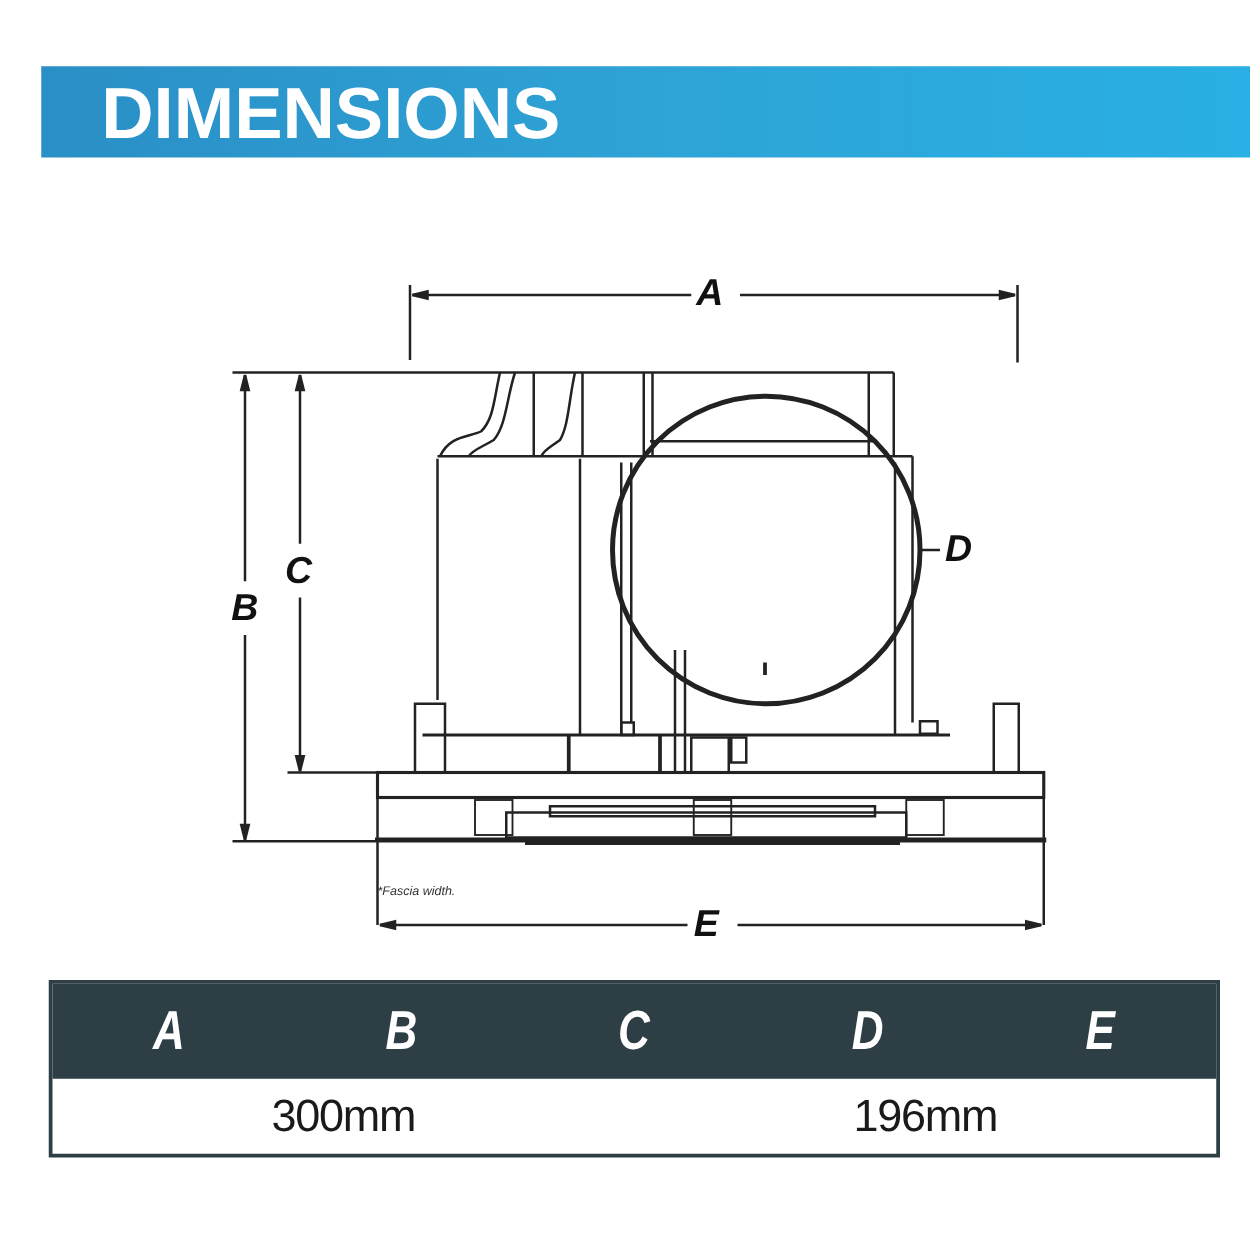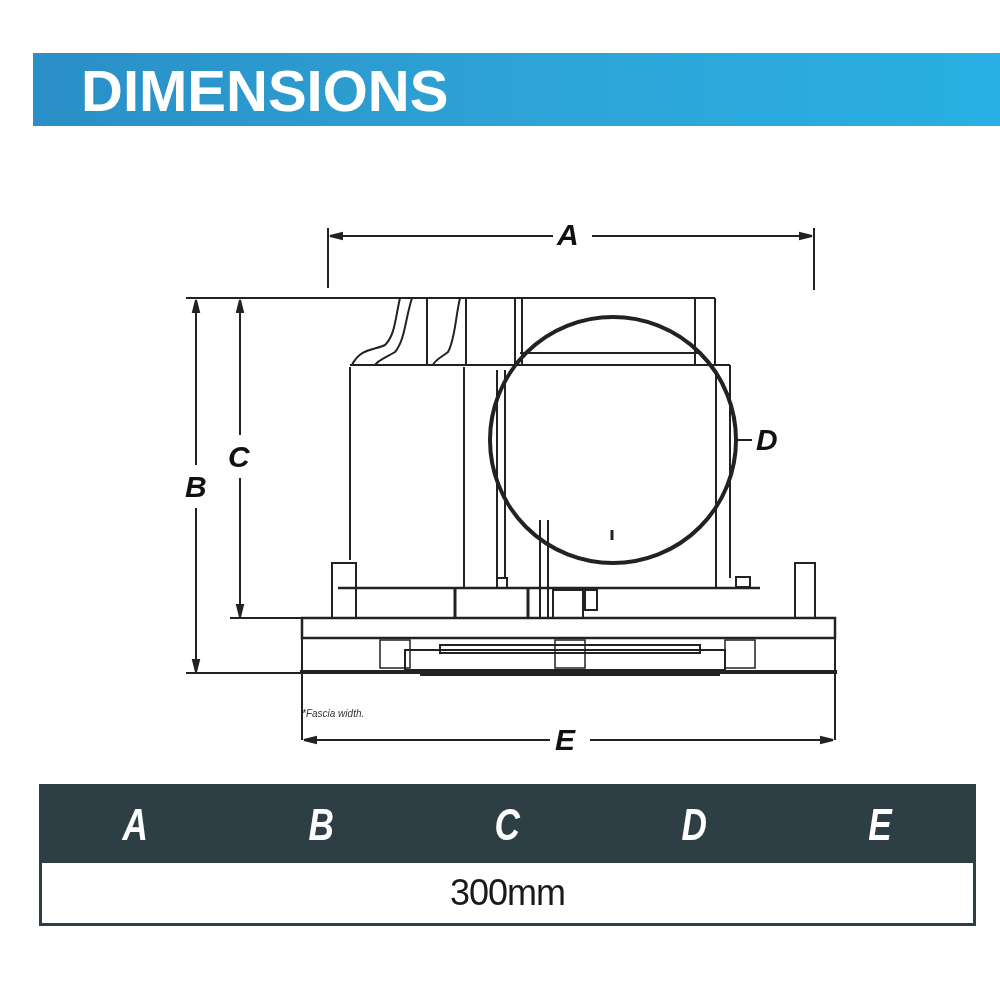--- a/index.html
+++ b/index.html
@@ -153,14 +153,15 @@
 <div class="table">
   <div class="thead">
     <div class="cell">A</div>
     <div class="cell">B</div>
     <div class="cell">C</div>
     <div class="cell">D</div>
     <div class="cell">E</div>
   </div>
   <div class="tbody">
     <div class="cell">300mm</div>
+    <div class="cell">196mm</div>
   </div>
 </div>
 
 </body></html>

